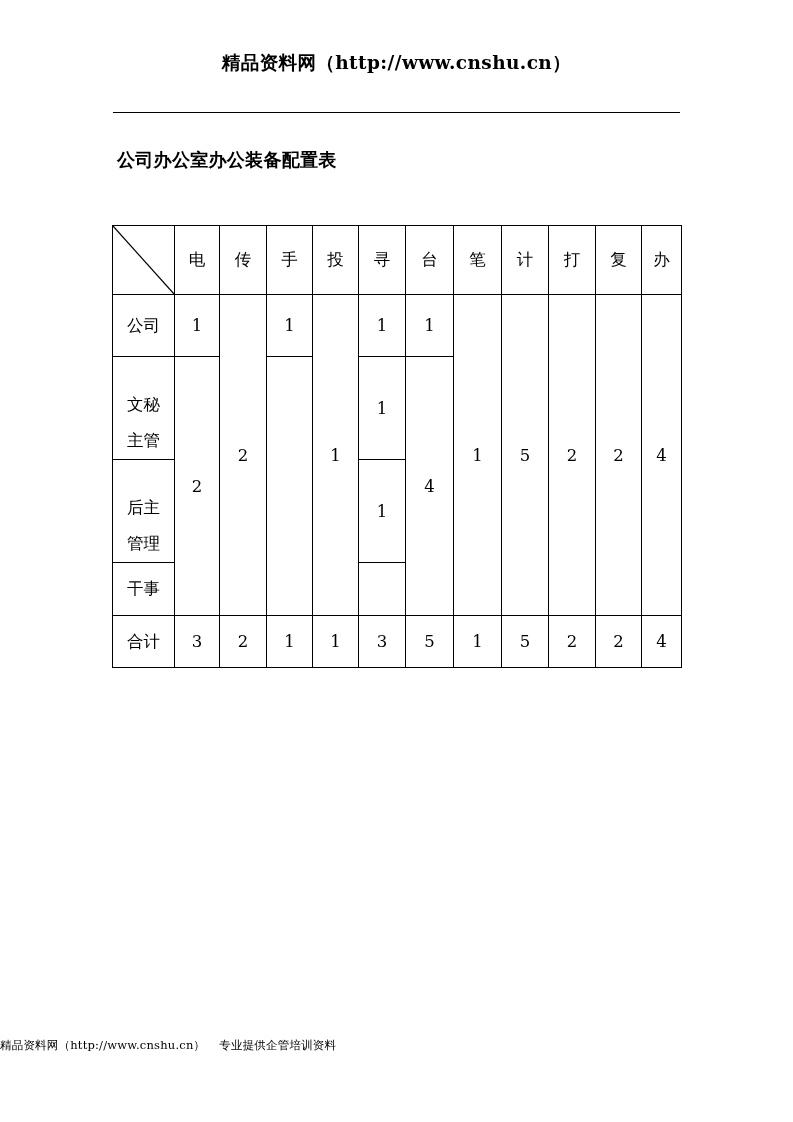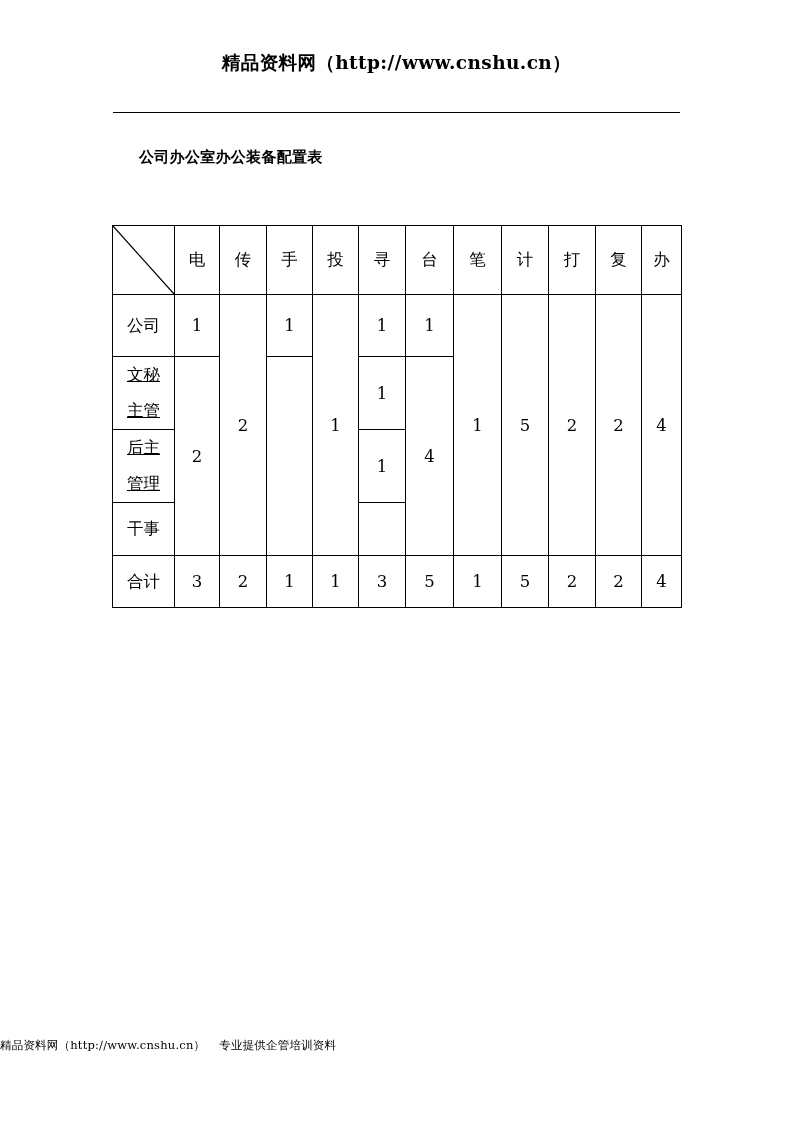--- a/index.html
+++ b/index.html
@@ -41,25 +41,24 @@
     height: 0;
     border-top: 1.6px solid #000;
   }
 
   
   .doc-title {
     position: absolute;
     left: 117px;
     top: 148px;
     font-family: "DejaVu Sans", "Liberation Sans", sans-serif;
-    font-size: 15px;
+    font-size: 18px;
     font-weight: 700;
     letter-spacing: 0.3px;
     white-space: nowrap;
-    margin-left: 22px;
   }
 
   
   .tbl-wrap {
     position: absolute;
     left: 112px;
     top: 225px;
     width: 569px;
     height: 375px;
   }
@@ -96,23 +95,22 @@
   }
   td.rowlabel {
     font-size: 16px;
     text-align: center;
     vertical-align: middle;
     line-height: 34px;
   }
   
   td.rowlabel.clipped {
     vertical-align: top;
-    padding-top: 0;
+    padding-top: 30px;
     line-height: 36px;
-    text-decoration: underline;
   }
   td.num {
     font-size: 16.5px;
   }
 
   
   .page-footer {
     position: absolute;
     left: 0;
     top: 1038px;

